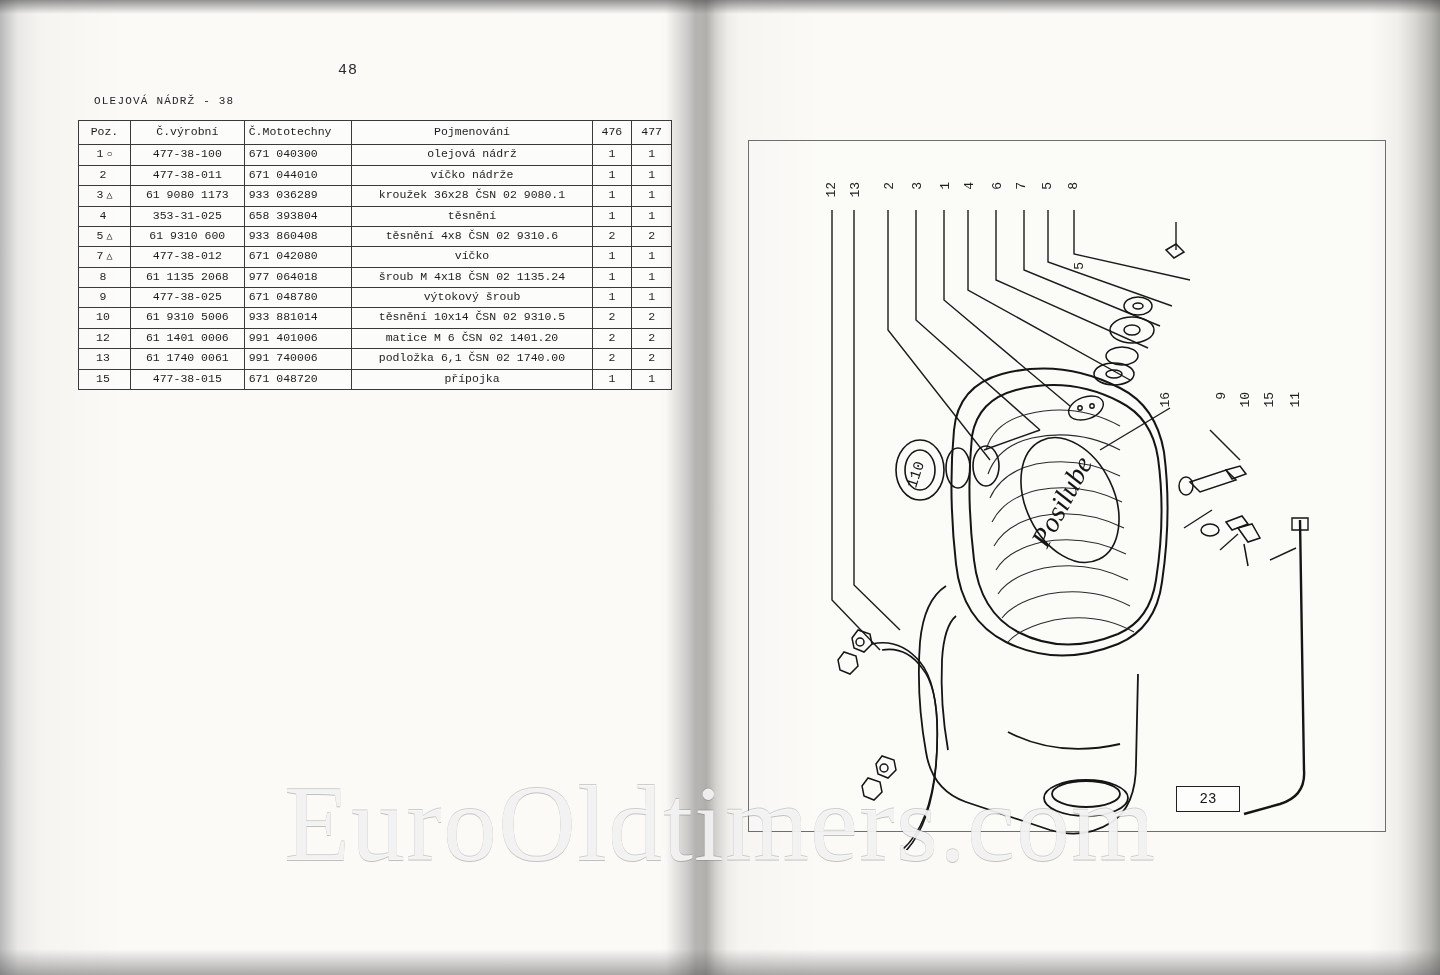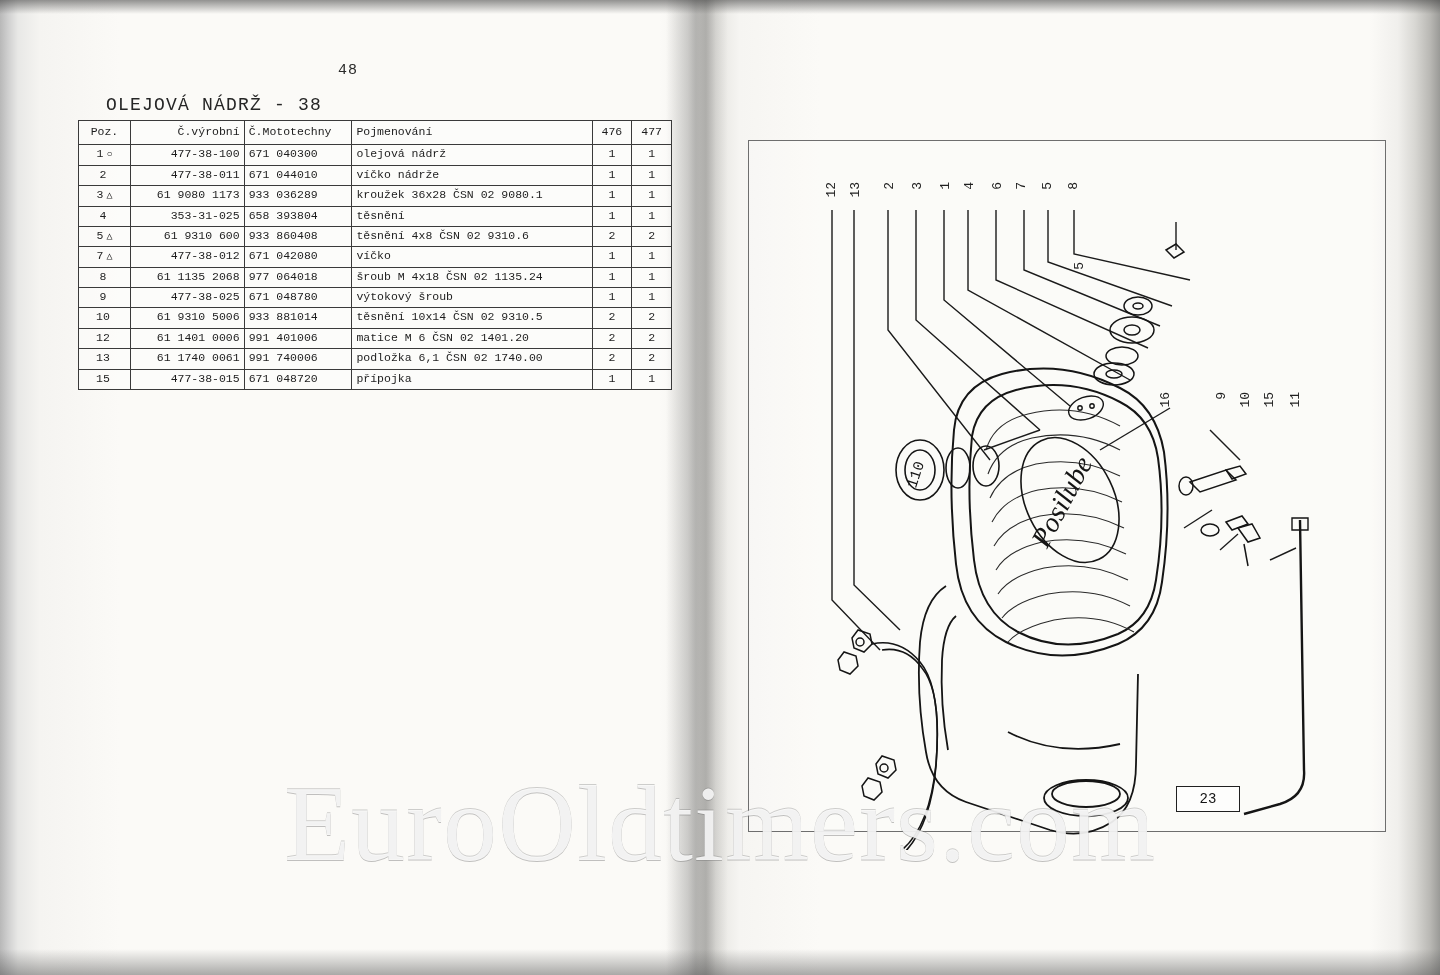--- a/index.html
+++ b/index.html
@@ -58,23 +58,23 @@
     position: absolute;
     font-family: "Liberation Mono", monospace;
     font-size: 15px;
     color: #2b2b2b;
     letter-spacing: 1px;
   }
   .folio-left { left: 320px; top: 52px; }
 
   .section-title {
     position: absolute;
-    left: 88px;
+    left: 76px;
     top: 85px;
-    font-size: 18px;
+    font-size: 11px;
     letter-spacing: 1.2px;
     color: #262626;
     font-family: "Liberation Mono", monospace;
   }
 
   
   .parts-table {
     position: absolute;
     left: 60px;
     top: 110px;
@@ -88,23 +88,23 @@
   .parts-table td {
     border: 1px solid #3a3a3a;
     padding: 2px 4px 3px 4px;
     font-weight: normal;
     font-family: "Liberation Mono", monospace;
     line-height: 1.25;
     white-space: nowrap;
   }
   .parts-table thead th { padding-top: 4px; padding-bottom: 5px; }
   .col-pos   { width: 48px; text-align: center; }
-  .col-vyr   { width: 112px; text-align: right; }
+  .col-vyr   { width: 112px; text-align: center; }
   .col-mot   { width: 104px; text-align: left; }
-  .col-naz   { width: 246px; text-align: left; }
+  .col-naz   { width: 246px; text-align: center; }
   .col-q     { width: 34px; text-align: center; }
   .cell-pos  { position: relative; }
   .mark {
     display: inline-block;
     margin-left: 3px;
     font-size: 10px;
     line-height: 1;
   }
 
   

